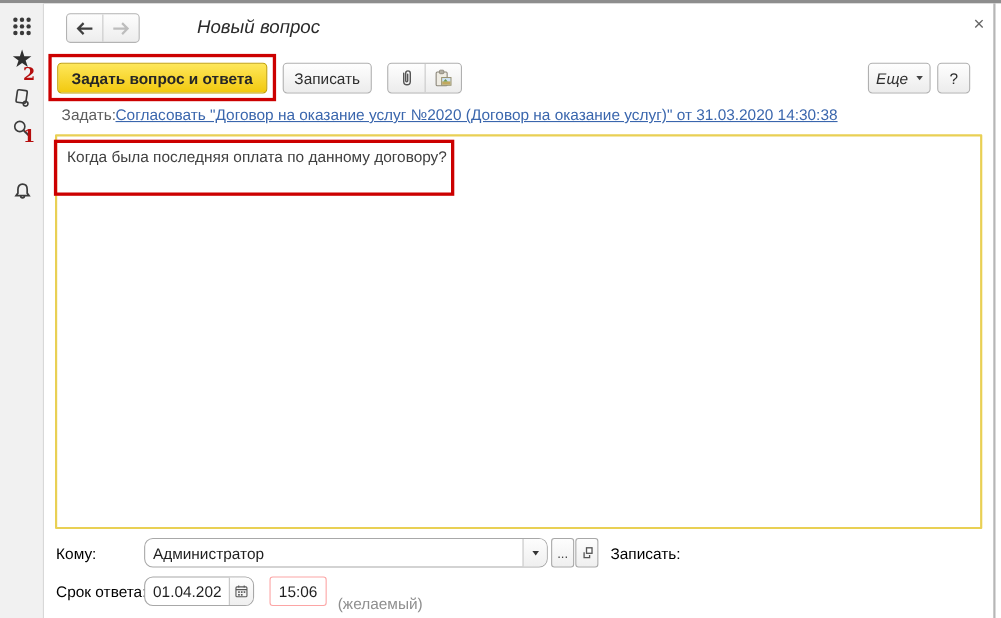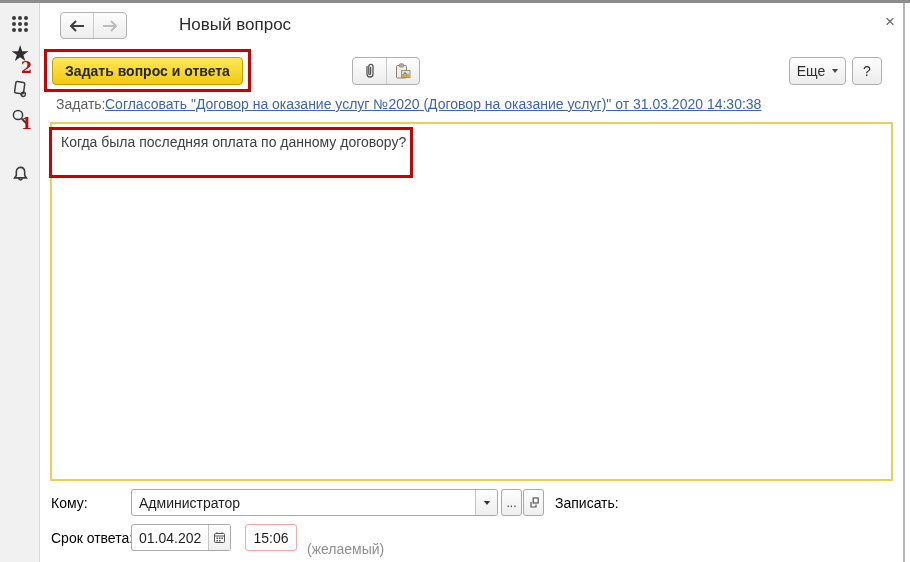--- a/index.html
+++ b/index.html
@@ -15,21 +15,21 @@
   .side-icon { position:absolute; left:0; width:40px; display:flex; justify-content:center; color:#3c3c3c; cursor:pointer; }
   .side-icon svg { stroke:#3c3c3c; fill:none; stroke-width:1.5; }
   .star-glyph { font-size:22px; line-height:20px; color:#2f2f2f; }
   .badge { position:absolute; font-family:"DejaVu Serif", serif; font-weight:bold; font-size:16px; color:#b50d0d; line-height:16px; }
 
   
   .navgroup { position:absolute; left:60px; top:12px; width:67px; height:27px; display:flex; border:1px solid #b3b3b3; border-radius:4px; background:linear-gradient(180deg,#fdfdfd,#ededed); overflow:hidden; }
   .navgroup .navbtn { flex:1; display:flex; align-items:center; justify-content:center; cursor:pointer; }
   .navgroup .navbtn + .navbtn { border-left:1px solid #c9c9c9; }
 
-  .page-title { position:absolute; left:179px; top:15px; font-size:17px; color:#2b2b2b; }
+  .page-title { position:absolute; left:179px; top:15px; font-size:17px; color:#2b2b2b;font-style:italic; }
   .close-x { position:absolute; left:879px; top:11px; width:22px; height:22px; display:flex; align-items:center; justify-content:center; font-size:17px; color:#666; cursor:pointer; }
 
   
   .btn { position:absolute; height:28px; display:flex; align-items:center; justify-content:center; background:linear-gradient(180deg,#fefefe,#ececec); border:1px solid #b0b0b0; border-radius:4px; color:#2e2e2e; font-size:14px; cursor:pointer; }
   .btn-primary { background:linear-gradient(180deg,#fee75a,#f2c90f); border:1px solid #c2a000; font-weight:bold; color:#262626; }
   .caret { width:0; height:0; border-left:3.5px solid transparent; border-right:3.5px solid transparent; border-top:4.5px solid #444; margin-left:7px; }
 
   .seg-group { position:absolute; height:28px; display:flex; border:1px solid #b0b0b0; border-radius:4px; background:linear-gradient(180deg,#fefefe,#ececec); overflow:hidden; }
   .seg { width:33px; display:flex; align-items:center; justify-content:center; cursor:pointer; }
   .seg + .seg { border-left:1px solid #c9c9c9; }
@@ -42,21 +42,21 @@
   .task-link { position:absolute; left:105px; top:96px; color:#3a66ad; text-decoration:underline; cursor:pointer; white-space:nowrap; }
 
   
   .question-area { position:absolute; left:50px; top:122px; width:843px; height:359px; border:2px solid #e9d054; background:#fff; border-radius:1px; cursor:text; }
   .question-text { position:absolute; left:9px; top:10px; color:#404040; }
 
   
   .fld-label { position:absolute; color:#000000; }
   .hint { position:absolute; color:#8f8f8f;margin-top:11px; }
 
-  .combo { position:absolute; height:27px; display:flex; border:1px solid #a8a8a8; border-radius:3px; background:#fff; overflow:hidden; }
+  .combo { position:absolute; height:27px; display:flex; border:1px solid #a8a8a8; border-radius:8px; background:#fff; overflow:hidden; }
   .combo input { flex:1; border:none; outline:none; font:inherit; color:#1f1f1f; padding:0 7px; min-width:0; background:transparent; }
   .combo .arrow-cell { width:22px; border-left:1px solid #c4c4c4; display:flex; align-items:center; justify-content:center; background:linear-gradient(180deg,#fdfdfd,#efefef); cursor:pointer; }
   .combo .icon-cell { width:22px; border-left:1px solid #c4c4c4; display:flex; align-items:center; justify-content:center; background:linear-gradient(180deg,#fdfdfd,#efefef); cursor:pointer; }
   .arrow-down { width:0; height:0; border-left:3.5px solid transparent; border-right:3.5px solid transparent; border-top:4.5px solid #333; }
 
   .mini-btn { position:absolute; width:21px; height:27px; display:flex; align-items:center; justify-content:center; background:linear-gradient(180deg,#fdfdfd,#efefef); border:1px solid #a8a8a8; border-radius:3px; cursor:pointer; color:#444; font-size:12px; }
 
   .time-field { position:absolute; left:245px; top:524px; width:52px; height:27px; border:1px solid #fca5a5; border-radius:3px; }
   .time-field input { width:100%; height:100%; border:none; outline:none; font:inherit; color:#1f1f1f; text-align:center; background:transparent; }
 
@@ -125,39 +125,40 @@
         </svg>
     </div>
   </div>
 
   <div class="page-title">Новый вопрос</div>
   <div class="close-x">×</div>
 
   <button class="btn btn-primary" style="left:52px; top:57px; width:191px;">Задать вопрос и ответа</button>
   <div class="annot" style="left:44px; top:49px; width:207px; height:43px;"></div>
 
+  <button class="btn" style="left:257px; top:57px; width:81px;">Записать</button>
 
   <div class="seg-group" style="left:352px; top:57px;">
     <div class="seg">
       <svg class="ic" width="14" height="18" viewBox="0 0 14 18">
         <path d="M4 4.5 V12 a3 3 0 0 0 6 0 V4.5 a2.1 2.1 0 0 0 -4.2 0 V11.5 a0.9 0.9 0 0 0 1.8 0 V5.5" stroke="#555" stroke-width="1.3" fill="none" stroke-linecap="round"></path>
       </svg>
     </div>
     <div class="seg">
       <svg class="ic" width="18" height="18" viewBox="0 0 18 18">
         <rect x="2.5" y="3.5" width="10" height="12.5" rx="1" fill="#efece3" stroke="#8a8579" stroke-width="1"></rect>
         <rect x="5.5" y="1.8" width="4" height="3.2" rx="0.8" fill="#b2aea2" stroke="#8a8579" stroke-width="0.8"></rect>
         <rect x="7.5" y="8.5" width="8.5" height="7" fill="#cfe3f5" stroke="#97906d" stroke-width="0.9"></rect>
         <rect x="8" y="12" width="7.5" height="3" fill="#c2a95e"></rect>
         <path d="M9 12 L11 9.8 L13 12 Z" fill="#6f9a4e"></path>
       </svg>
     </div>
   </div>
 
-  <button class="btn" style="left:789px; top:57px; width:57px;">
+  <button class="btn" style="left:789px; top:57px; width:57px;font-style:italic;">
     <span>Еще</span>
     <span class="caret"></span>
   </button>
   <button class="btn" style="left:852px; top:57px; width:30px;">?</button>
 
   <div class="task-label">Задать:</div>
   <a class="task-link">Согласовать "Договор на оказание услуг №2020 (Договор на оказание услуг)" от 31.03.2020 14:30:38</a>
 
   <div class="question-area">
     <div class="question-text">Когда была последняя оплата по данному договору?</div>

